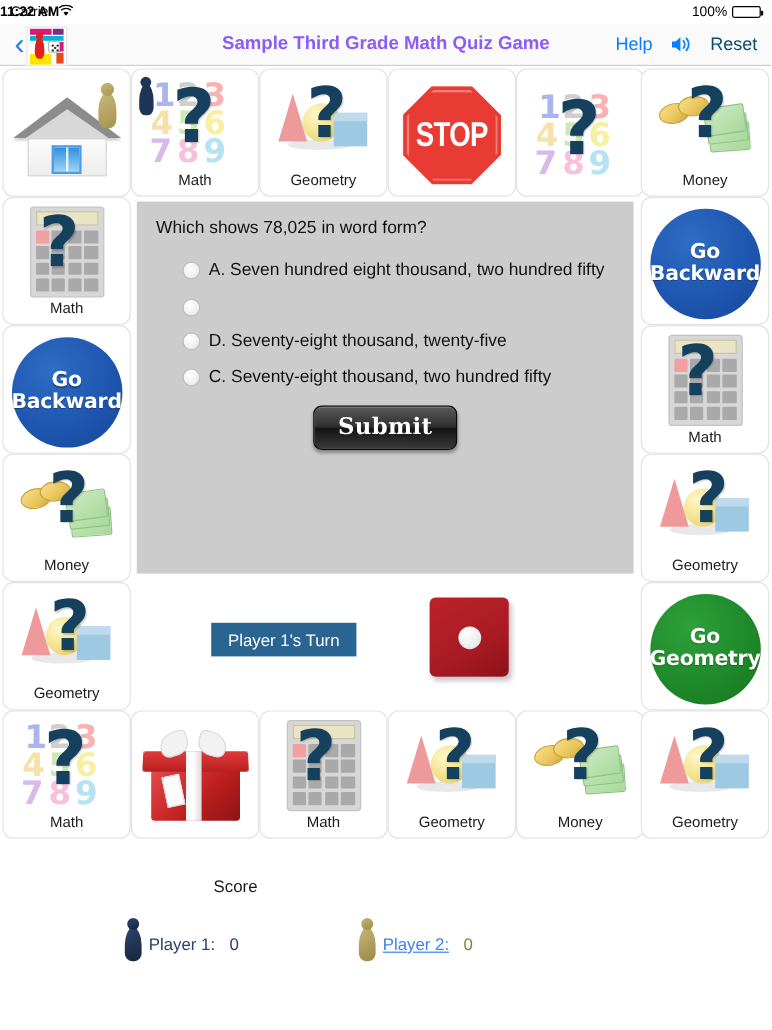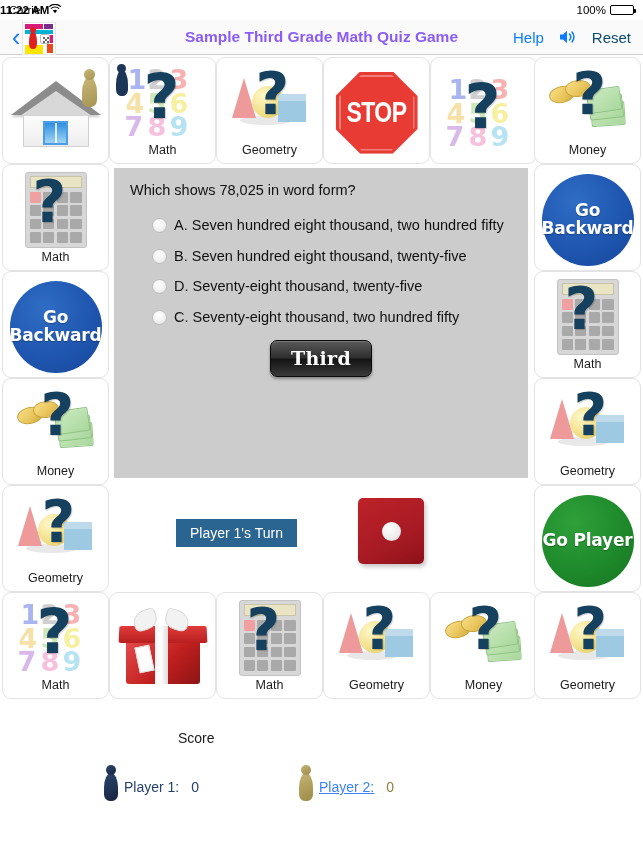--- a/index.html
+++ b/index.html
@@ -749,21 +749,21 @@
           <span class="geo-cube"></span>
         <span class="qmark">?</span>
       </div>
     </div>
     <div class="cell-label">Geometry</div>
   </div>
 
   <div class="cell" style="left:534px;top:430px;width:107px;height:107px;justify-content:center;">
     <div class="cell-art">
       <div class="circle-btn circle-green">
-          <span>Go Player</span>
+          <span>Go Geometry</span>
         </div>
     </div>
   </div>
 
   <div class="cell" style="left:2px;top:537px;width:107px;height:107px;">
     <div class="cell-art">
       <div class="art-numbers">
         <span class="n n1">1</span>
           <span class="n n2">2</span>
           <span class="n n3">3</span>
@@ -864,33 +864,32 @@
 
 <div class="question-panel">
   <div class="question-text">Which shows 78,025 in word form?</div>
   <div class="answers">
     <div class="answer-row">
       <span class="radio"></span>
       <span class="answer-text">A. Seven hundred eight thousand, two hundred fifty</span>
     </div>
     <div class="answer-row">
       <span class="radio"></span>
-      <span class="answer-text">B. Seven hundred eight thousand, twenty-five</span>
     </div>
     <div class="answer-row">
       <span class="radio"></span>
       <span class="answer-text">D. Seventy-eight thousand, twenty-five</span>
     </div>
     <div class="answer-row">
       <span class="radio"></span>
       <span class="answer-text">C. Seventy-eight thousand, two hundred fifty</span>
     </div>
   </div>
   <div class="submit-wrap">
-    <div class="submit-btn">Third</div>
+    <div class="submit-btn">Submit</div>
   </div>
 </div>
 
 <div class="turn-badge">Player 1's Turn</div>
 <div class="dice">
   <span class="dice-pip"></span>
 </div>
 
 <div class="score-area">
   <div class="score-title">Score</div>

